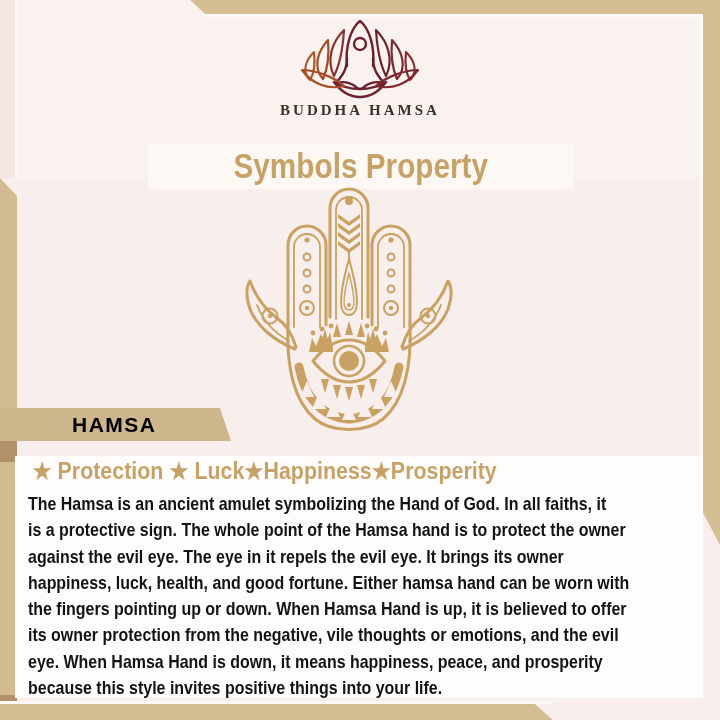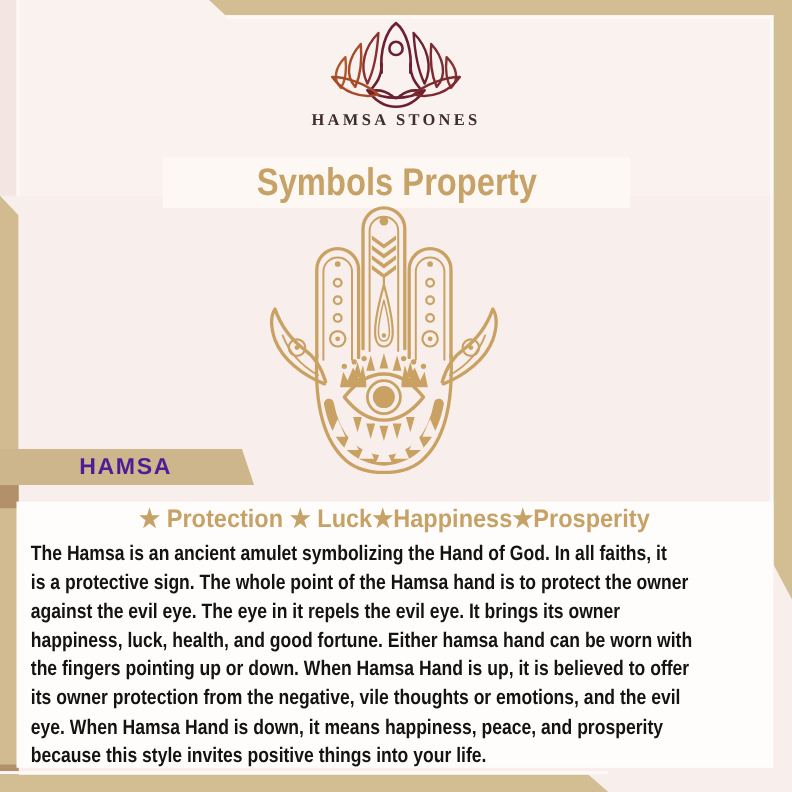--- a/index.html
+++ b/index.html
@@ -39,25 +39,25 @@
   .title-text { font-size:35px; font-weight:bold; color:#c6a267; transform:scaleX(0.85);
                 white-space:nowrap; }
 
   
   .hamsa { position:absolute; left:243px; top:183px; width:212px; height:264px; }
 
   
   .ribbon { position:absolute; left:0; top:408px; width:231px; height:33px; background:#cdb68b;
             clip-path:polygon(0 0, 95.2% 0, 100% 100%, 0 100%); }
   .ribbon-label { position:absolute; left:72px; top:0; line-height:33px; font-size:21px;
-                  font-weight:bold; letter-spacing:1.5px; color:#4c1d95; }
+                  font-weight:bold; letter-spacing:1.5px; color:#000000; }
 
   
   .white-panel { position:absolute; left:15px; top:456px; width:688px; height:242px; background:#fffdfc; }
-  .star-line { position:absolute; left:15px; top:458px; width:688px; text-align:center;
+  .star-line { position:absolute; left:15px; top:458px; width:688px; text-align:left;
                font-size:23px; font-weight:bold; color:#c6a267; }
   .star-line-inner { display:inline-block; transform:scaleX(0.93); white-space:nowrap; }
   .description { position:absolute; left:28px; top:491px; transform:scaleX(0.84);
                  transform-origin:left top; }
   .desc-line { font-size:19px; font-weight:bold; color:#131313; line-height:26.3px;
                white-space:nowrap; letter-spacing:0; }
 </style>
 </head>
 <body>
 
@@ -95,21 +95,21 @@
       <path stroke="#a64c28" stroke-width="2.2" d="M38,22 C27,34 23,50 33,61 C38,50 39,34 38,22 Z"></path>
       <path stroke="#7e2a31" stroke-width="2.2" d="M102,22 C113,34 117,50 107,61 C102,50 101,34 102,22 Z"></path>
 
       <path stroke="#b05a2b" stroke-width="2.2" d="M24,34 C15,43 12,54 20,62 C25,54 25,43 24,34 Z"></path>
       <path stroke="#8a3030" stroke-width="2.2" d="M116,34 C125,43 128,54 120,62 C115,54 115,43 116,34 Z"></path>
 
       <path stroke="#a64c28" stroke-width="2.2" d="M12,52 C22,66 38,72 54,68 C44,59 26,52 12,52 Z"></path>
       <path stroke="#7e2a31" stroke-width="2.2" d="M128,52 C118,66 102,72 86,68 C96,59 114,52 128,52 Z"></path>
     </g>
   </svg>
-  <div class="brand-name">HAMSA STONES</div>
+  <div class="brand-name">BUDDHA HAMSA</div>
 
   <div class="title-banner">
     <div class="title-text">Symbols Property</div>
   </div>
 
   <svg class="hamsa" viewBox="0 0 212 264">
     <g stroke="#c9a162" fill="none" stroke-width="3" stroke-linecap="round" stroke-linejoin="round">
 
       <path d="M87,134 L87,25 A19,19 0 0 1 125,25 L125,134"></path>
       <path stroke-width="1.8" d="M93,136 L93,27 A13,13 0 0 1 119,27 L119,136"></path>

